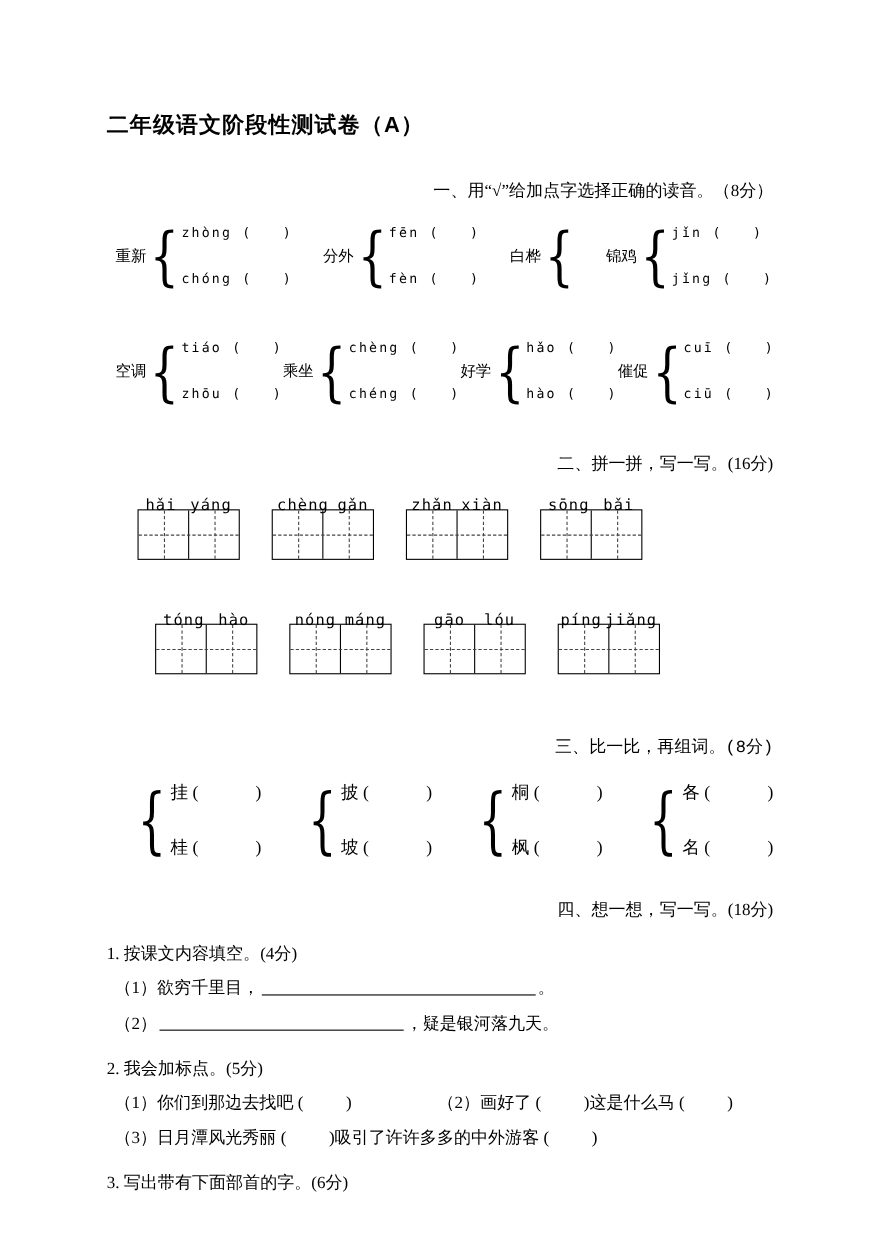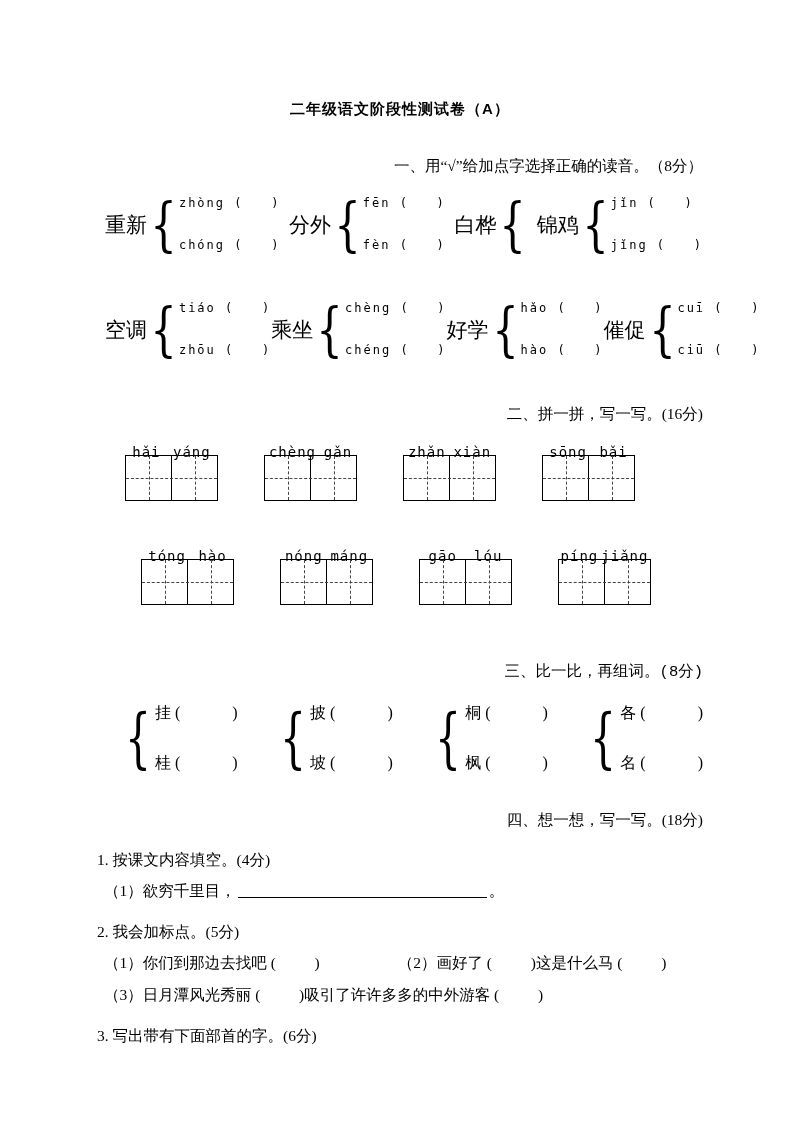--- a/index.html
+++ b/index.html
@@ -9,51 +9,50 @@
     width:793px; height:1122px;
     background:#ffffff; color:#000;
     font-family:"Liberation Serif","DejaVu Serif",serif;
     font-size:15.5px;
   }
   .page { position:relative; width:793px; height:1122px; overflow:hidden; background:#fff; }
   .content { padding:0 90px 0 97px; }
 
   .title {
     margin:100px 0 0 0;
-    text-align:center;
     font-family:"Liberation Sans","DejaVu Sans",sans-serif;
     font-weight:bold;
-    font-size:15px;
+    font-size:20px;
     letter-spacing:1px;
   }
 
   .sec-heading { margin-top:36px; line-height:22px;text-align:right; }
   .paren { white-space:pre; }
 
   
   .pin-row { display:flex; justify-content:space-between; margin:10px 0 0 8px; }
   .pin-row.second { margin-top:30px; }
   .pin-group { display:flex; align-items:center; }
-  .pin-word { font-size:21px; white-space:nowrap; }
+  .pin-word { font-size:14px; white-space:nowrap; }
   .brace {
     font-family:"DejaVu Serif",serif;
     font-size:58px; font-weight:200; line-height:1;
     transform:scaleX(.72);
     margin:0 -3px 0 -2px;
   }
   .pin-col { display:flex; flex-direction:column; }
   .pin-line {
     font-family:"DejaVu Sans Mono",monospace;
     font-size:12px; letter-spacing:2px;
     height:33px; line-height:33px; white-space:pre;
   }
   .pin-line + .pin-line { margin-top:9px; }
 
   
-  .grid-row { display:flex; gap:46px; margin:30px 0 0 28px; }
+  .grid-row { display:flex; gap:29px; margin:30px 0 0 28px; }
   .grid-row.second { margin-top:58px;padding-left:16px; }
   .wgrid { position:relative; width:93px; height:46px; border:1px solid #000; display:flex; }
   .wcell { position:relative; flex:1; }
   .wcell + .wcell { border-left:1px solid #000; }
   .vd { position:absolute; left:50%; top:0; bottom:0; width:0; border-left:1px dashed #444; }
   .hd { position:absolute; top:50%; left:0; right:0; height:0; border-top:1px dashed #444; }
   .glabel {
     position:absolute; top:-11px; left:0; right:0;
     display:flex; justify-content:space-around;
     font-family:"DejaVu Sans Mono",monospace;
@@ -306,20 +305,21 @@
         </div>
       </div>
     </div>
 
     <div class="sec-heading" style="margin-top:34px;">四、想一想，写一写。(18分)</div>
 
     <div class="sub-heading">1. 按课文内容填空。(4分)</div>
 
     <div class="q-line"><span>（1）欲穷千里目，</span><span class="fill-line fill-1"></span><span>。</span></div>
 
+    <div class="q-line"><span>（2）</span><span class="fill-line fill-2"></span><span>，疑是银河落九天。</span></div>
 
     <div class="sub-heading">2. 我会加标点。(5分)</div>
 
     <div class="q-line"><span><span>（1）你们到那边去找吧</span><span class="paren"> (          )</span></span><span class="pgroup-2"><span>（2）画好了</span><span class="paren"> (          )</span><span>这是什么马</span><span class="paren"> (          )</span></span></div>
 
     <div class="q-line"><span><span>（3）日月潭风光秀丽</span><span class="paren"> (          )</span><span>吸引了许许多多的中外游客</span><span class="paren"> (          )</span></span></div>
 
     <div class="sub-heading">3. 写出带有下面部首的字。(6分)</div>
 
   </div>

